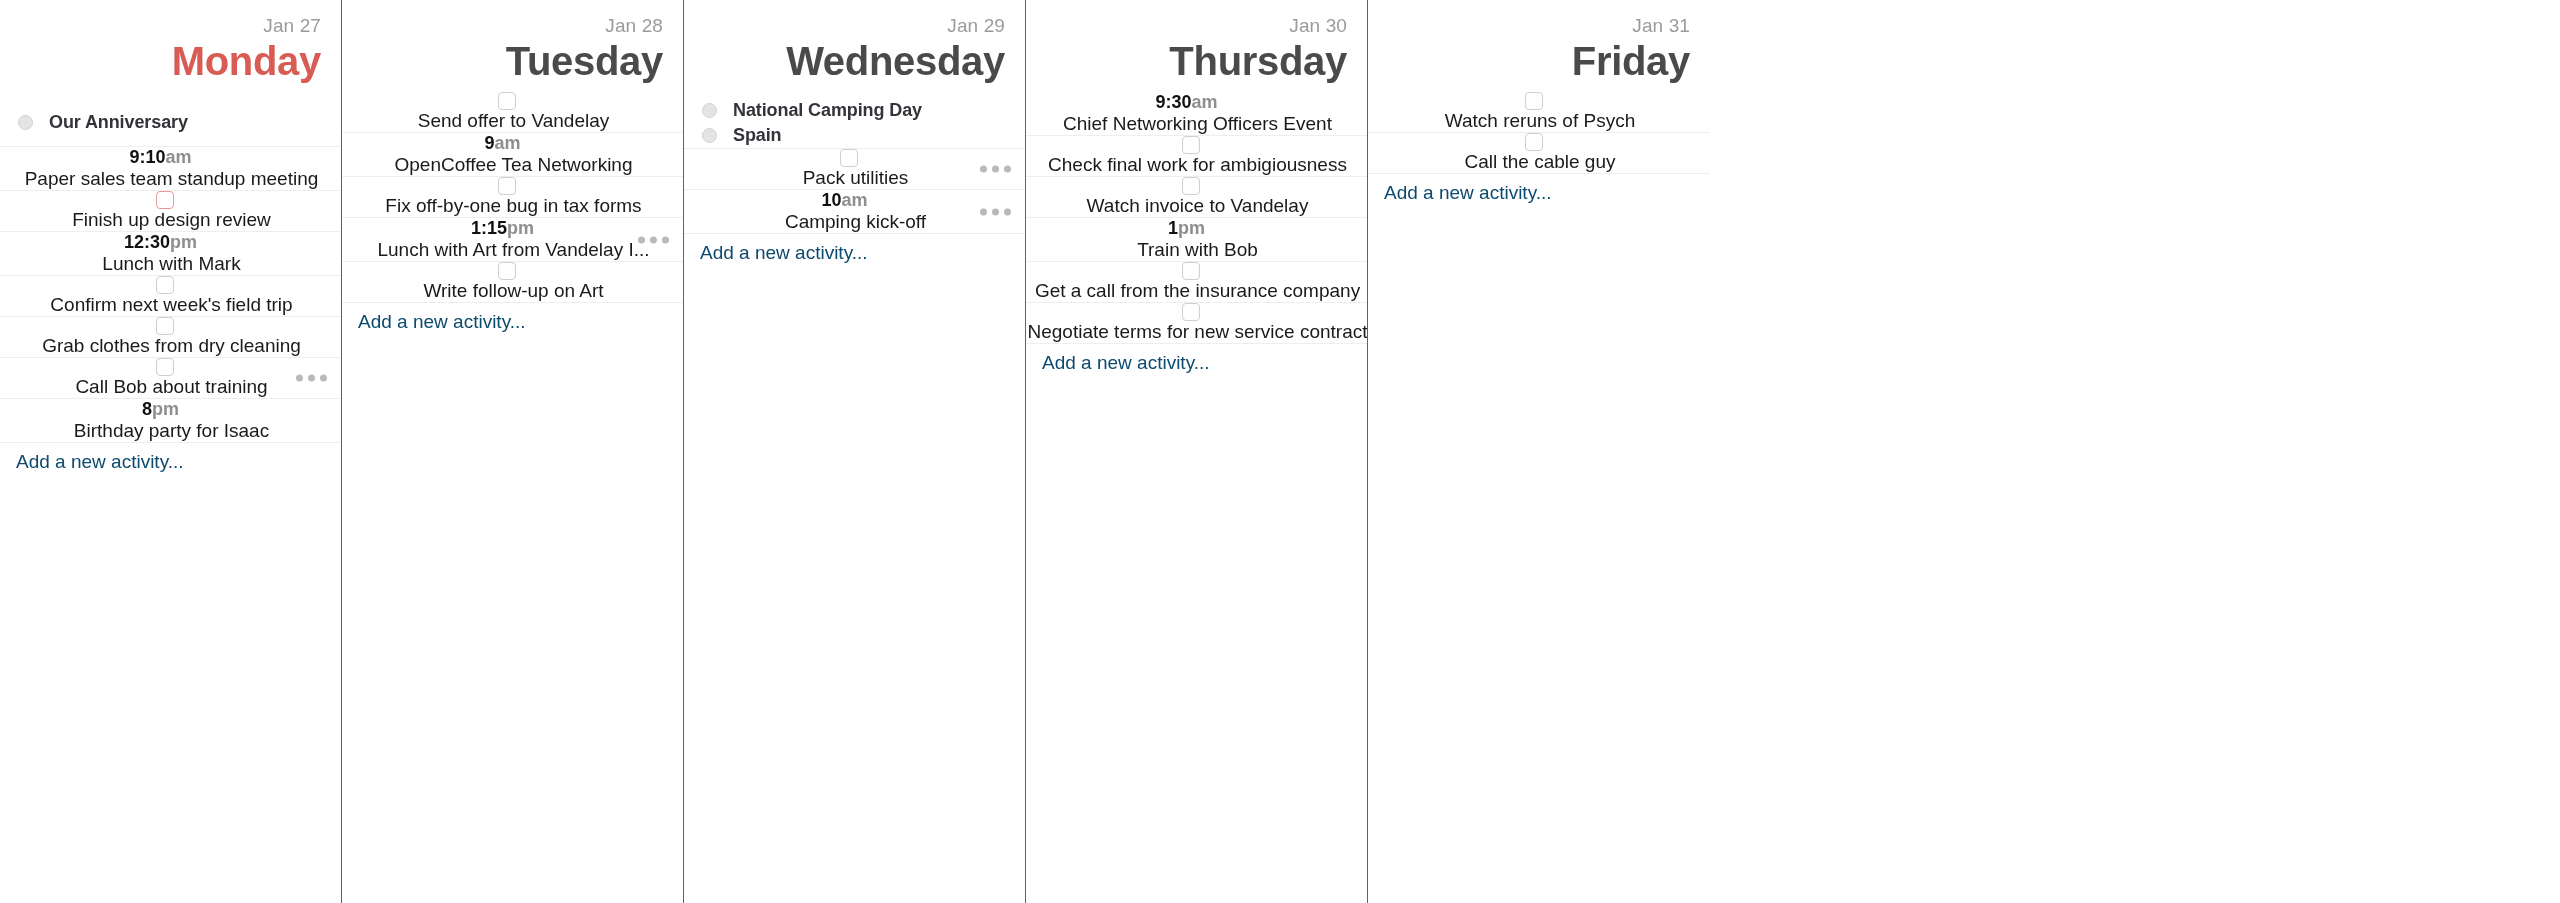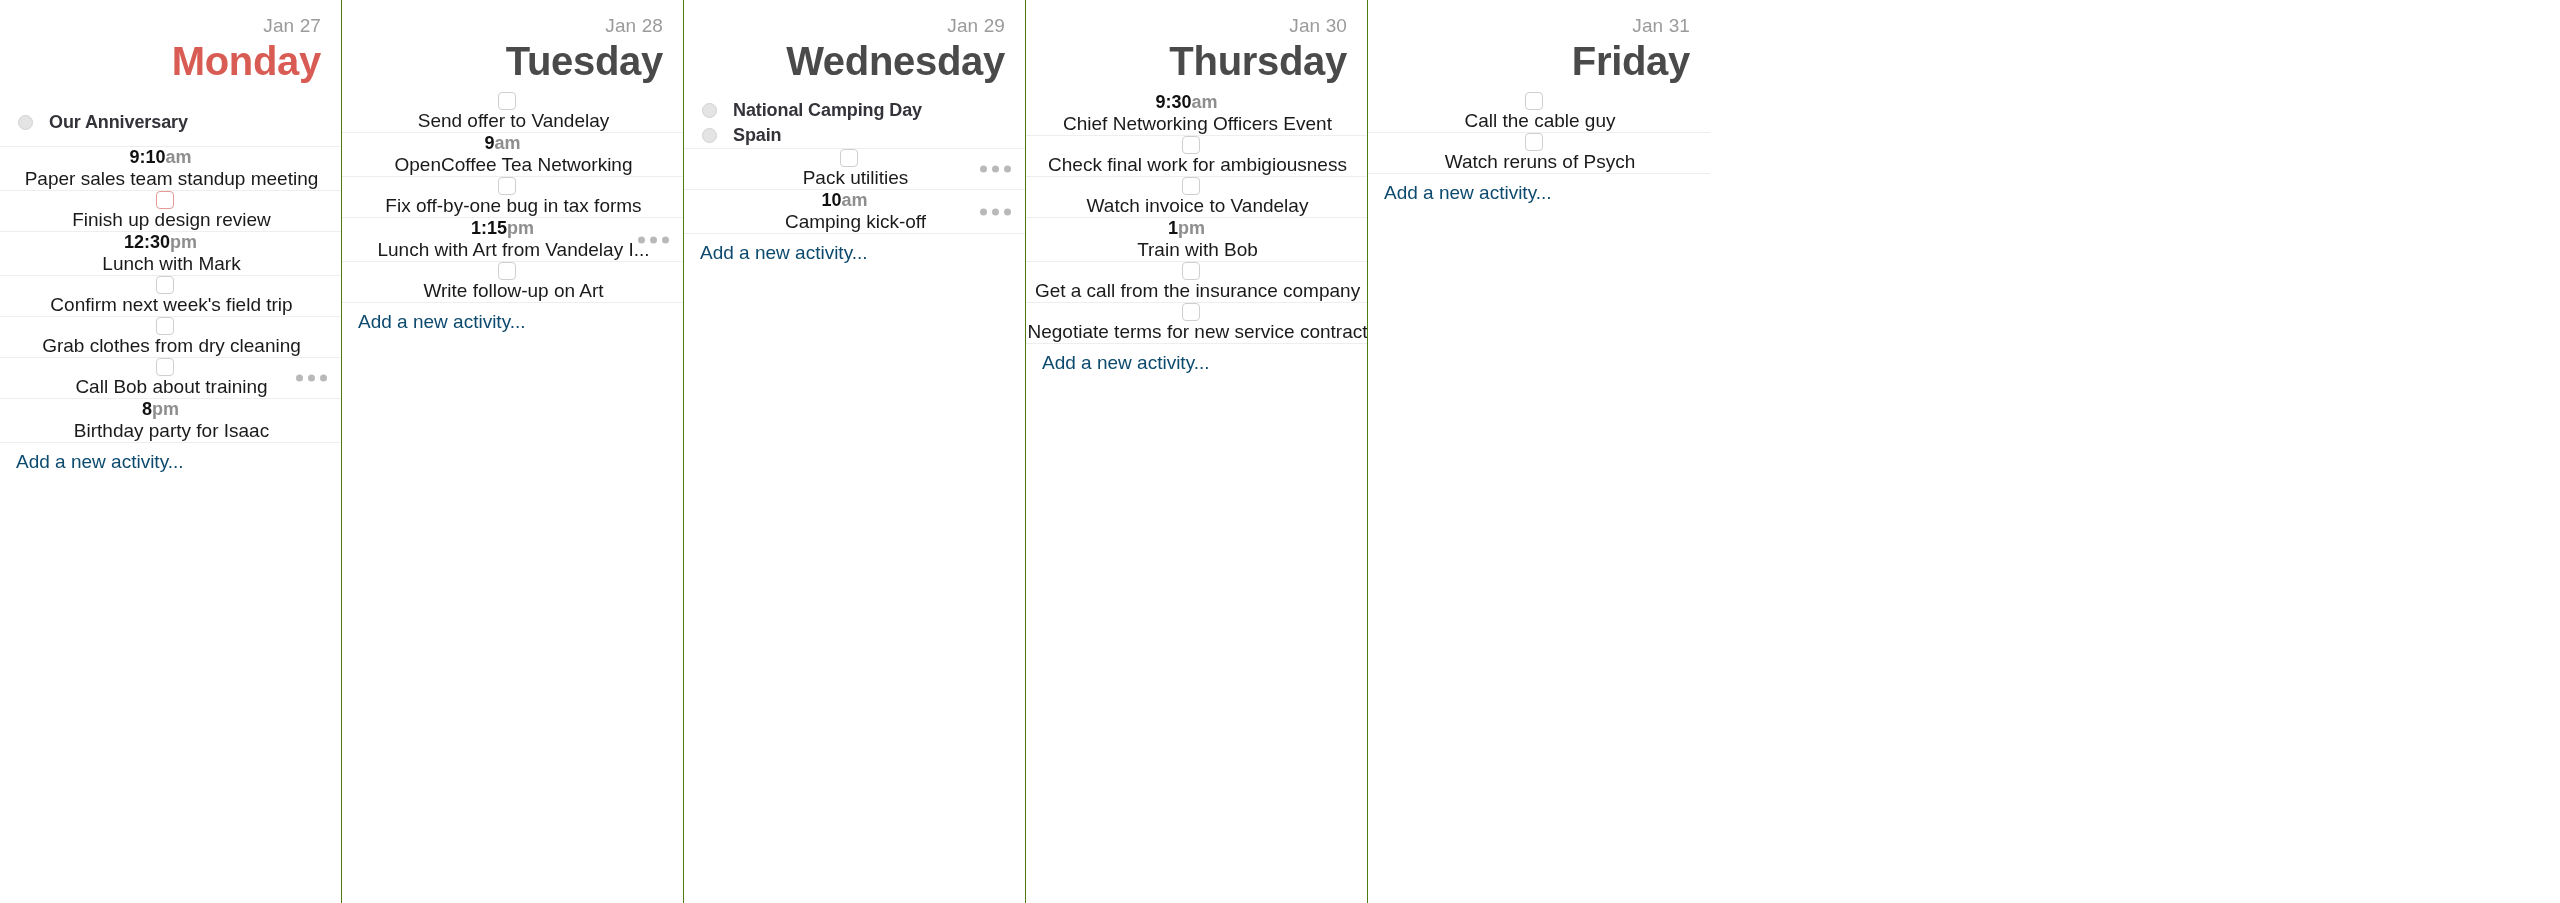--- a/index.html
+++ b/index.html
@@ -300,22 +300,22 @@
       </div>
     </div>
     <div class="day-col last">
       <div class="day-header">
         <div class="day-date">Jan 31</div>
         <div class="day-name">Friday</div>
       </div>
       <div class="rows">
         <div class="row">
           <span class="checkbox"></span>
+          <span class="task-label">Watch reruns of Psych</span>
+        </div>
+        <div class="row">
+          <span class="checkbox"></span>
           <span class="task-label">Call the cable guy</span>
         </div>
-        <div class="row">
-          <span class="checkbox"></span>
-          <span class="task-label">Watch reruns of Psych</span>
-        </div>
         <div class="add-row">Add a new activity...</div>
       </div>
     </div>
   </div>
 
 </body></html>

